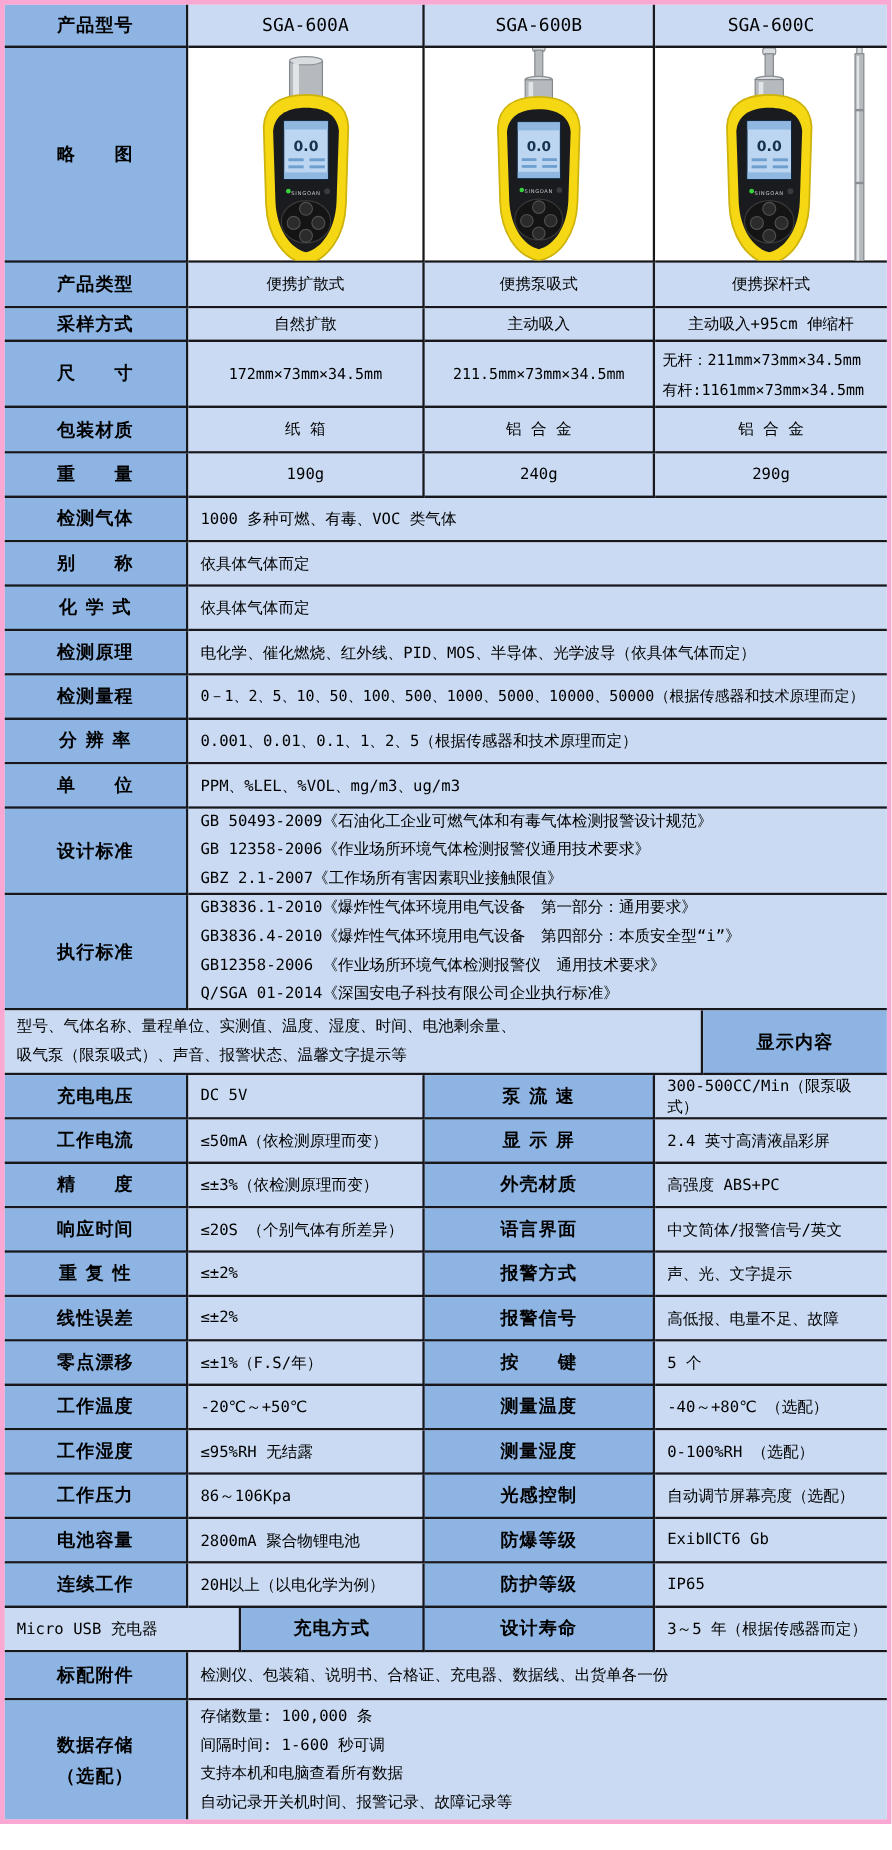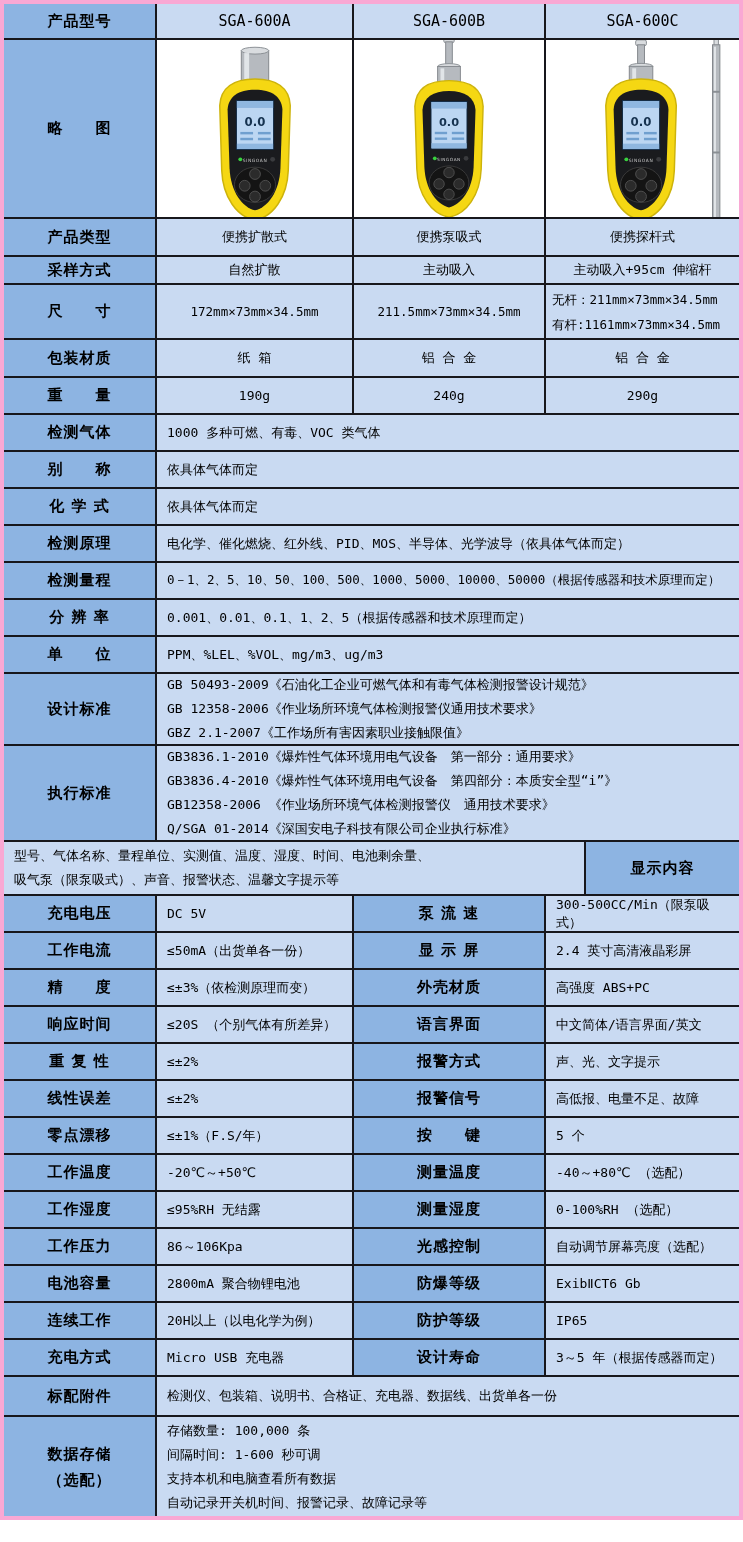--- a/index.html
+++ b/index.html
@@ -281,35 +281,35 @@
   </div>
 
   <div class="row" style="height:37px">
     <div class="cell lbl w-lbl">充电电压</div>
     <div class="cell val l w-c2">DC 5V</div>
     <div class="cell lbl w-c3">泵 流 速</div>
     <div class="cell val l w-c4">300-500CC/Min（限泵吸式）</div>
   </div>
   <div class="row" style="height:37px">
     <div class="cell lbl w-lbl">工作电流</div>
-    <div class="cell val l w-c2">≤50mA（出货单各一份）</div>
+    <div class="cell val l w-c2">≤50mA（依检测原理而变）</div>
     <div class="cell lbl w-c3">显 示 屏</div>
     <div class="cell val l w-c4">2.4 英寸高清液晶彩屏</div>
   </div>
   <div class="row" style="height:37px">
     <div class="cell lbl w-lbl">精　　度</div>
     <div class="cell val l w-c2">≤±3%（依检测原理而变）</div>
     <div class="cell lbl w-c3">外壳材质</div>
     <div class="cell val l w-c4">高强度 ABS+PC</div>
   </div>
   <div class="row" style="height:37px">
     <div class="cell lbl w-lbl">响应时间</div>
     <div class="cell val l w-c2">≤20S （个别气体有所差异）</div>
     <div class="cell lbl w-c3">语言界面</div>
-    <div class="cell val l w-c4">中文简体/语言界面/英文</div>
+    <div class="cell val l w-c4">中文简体/报警信号/英文</div>
   </div>
   <div class="row" style="height:37px">
     <div class="cell lbl w-lbl">重 复 性</div>
     <div class="cell val l w-c2">≤±2%</div>
     <div class="cell lbl w-c3">报警方式</div>
     <div class="cell val l w-c4">声、光、文字提示</div>
   </div>
   <div class="row" style="height:37px">
     <div class="cell lbl w-lbl">线性误差</div>
     <div class="cell val l w-c2">≤±2%</div>
@@ -346,22 +346,22 @@
     <div class="cell lbl w-c3">防爆等级</div>
     <div class="cell val l w-c4">ExibⅡCT6 Gb</div>
   </div>
   <div class="row" style="height:37px">
     <div class="cell lbl w-lbl">连续工作</div>
     <div class="cell val l w-c2">20H以上（以电化学为例）</div>
     <div class="cell lbl w-c3">防护等级</div>
     <div class="cell val l w-c4">IP65</div>
   </div>
   <div class="row" style="height:37px">
+    <div class="cell val l w-c2">Micro USB 充电器</div>
     <div class="cell lbl w-lbl">充电方式</div>
-    <div class="cell val l w-c2">Micro USB 充电器</div>
     <div class="cell lbl w-c3">设计寿命</div>
     <div class="cell val l w-c4">3～5 年（根据传感器而定）</div>
   </div>
 
   <div class="row" style="height:40px">
     <div class="cell lbl w-lbl">标配附件</div>
     <div class="cell val l w-val">检测仪、包装箱、说明书、合格证、充电器、数据线、出货单各一份</div>
   </div>
 
   <div class="row last" style="height:99px">

